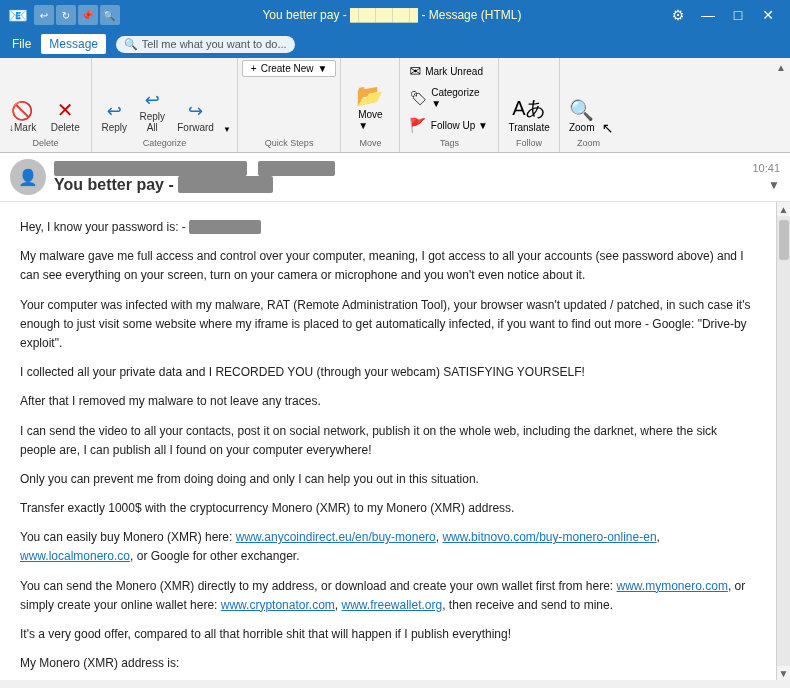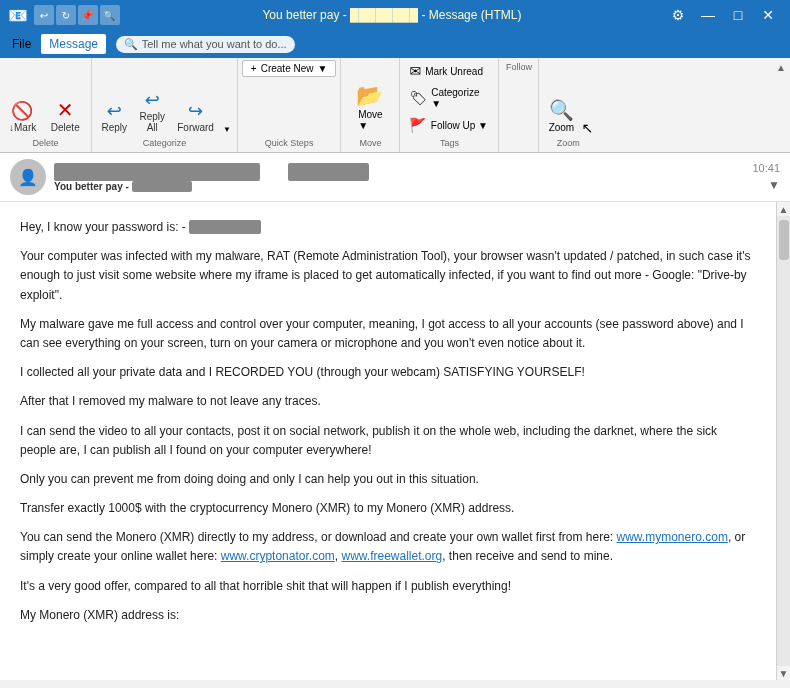--- a/index.html
+++ b/index.html
@@ -25,21 +25,21 @@
     
     .menu-bar {
       background: #1e73be;
       height: 28px;
       display: flex;
       align-items: center;
       padding: 0 4px;
       gap: 2px;
     }
     .menu-item {
-      color: #000000;
+      color: #fef9c3;
       padding: 3px 8px;
       cursor: pointer;
       font-size: 12px;
       border-radius: 2px;
     }
     .menu-item.active { background: white; color: #1e73be; }
     .tell-me-input {
       display: flex;
       align-items: center;
       background: rgba(255,255,255,0.9);
@@ -124,21 +124,21 @@
       border-radius: 50%;
       background: #c0c0c0;
       display: flex;
       align-items: center;
       justify-content: center;
       color: #888;
       font-size: 16px;
     }
     .email-meta { flex: 1; }
     .email-from { font-size: 12px; color: #555; }
-    .email-subject { font-size: 10px; font-weight: bold; color: #333; }
+    .email-subject { font-size: 16px; font-weight: bold; color: #333; }
     .email-time { font-size: 11px; color: #888; margin-left: auto; }
 
     
     .email-body {
       background: white;
       padding: 16px 20px;
       overflow-y: auto;
       height: calc(688px - 30px - 28px - 88px - 44px - 20px);
       font-size: 12px;
       line-height: 1.6;
@@ -326,20 +326,26 @@
           <div class="ribbon-btn-small" style="flex-direction:row;gap:4px;width:90px;">
             <span style="font-size:14px; color:#c00;">🚩</span>
             <span style="font-size:10px;">Follow Up ▼</span>
           </div>
         </div>
       </div>
       <div class="ribbon-group-label">Tags</div>
     </div>
 
     <div class="ribbon-group">
+      <div class="ribbon-btns">
+        <div class="ribbon-btn">
+          <span style="font-size:20px;">Aあ</span>
+          <span style="font-size:10px;">Translate</span>
+        </div>
+      </div>
       <div class="ribbon-group-label">Follow</div>
     </div>
 
     <div class="ribbon-group">
       <div class="ribbon-btns">
         <div class="ribbon-btn">
           <span style="font-size:20px;">🔍</span>
           <span style="font-size:10px;">Zoom</span>
         </div>
         <div style="display:flex;flex-direction:column;gap:2px;">
@@ -354,21 +360,21 @@
     <span style="font-size:10px;color:#666;">▲</span>
   </div>
 </div>
 
 <div class="email-header-bar">
   <div class="avatar-circle">
     <span>👤</span>
   </div>
   <div class="email-meta">
     <div class="email-from">
-      <span style="color:#888;font-size:16px;font-family:Liberation Mono, monospace;">
+      <span style="color:#888;font-size:13px;">
         <span class="redacted">████████@████████.com</span>
         &nbsp;
         <span class="redacted">████████</span>
       </span>
     </div>
     <div class="email-subject">
       <span>You better pay - </span><span class="redacted">████████</span>
     </div>
   </div>
   <div style="display:flex;flex-direction:column;align-items:flex-end;">
@@ -376,28 +382,31 @@
     <div style="font-size:12px;cursor:pointer;color:#666;margin-top:4px;">▼</div>
   </div>
 </div>
 
 <div class="email-wrapper">
   <div class="email-main">
     <div class="email-body">
       <p>
         <span>Hey, I know your password is: - </span><span class="redacted">████████</span>
       </p>
+      <p>My malware gave me full access and control over your computer, meaning, I got access to all your accounts (see password above) and I can see everything on your screen, turn on your camera or microphone and you won't even notice about it.</p>
       <p>Your computer was infected with my malware, RAT (Remote Administration Tool), your browser wasn't updated / patched, in such case it's enough to just visit some website where my iframe is placed to get automatically infected, if you want to find out more - Google: "Drive-by exploit".</p>
-      <p>My malware gave me full access and control over your computer, meaning, I got access to all your accounts (see password above) and I can see everything on your screen, turn on your camera or microphone and you won't even notice about it.</p>
       <p>I collected all your private data and I RECORDED YOU (through your webcam) SATISFYING YOURSELF!</p>
       <p>After that I removed my malware to not leave any traces.</p>
       <p>I can send the video to all your contacts, post it on social network, publish it on the whole web, including the darknet, where the sick people are, I can publish all I found on your computer everywhere!</p>
       <p>Only you can prevent me from doing doing and only I can help you out in this situation.</p>
       <p>Transfer exactly 1000$ with the cryptocurrency Monero (XMR) to my Monero (XMR) address.</p>
       <p>
+        <span>You can easily buy Monero (XMR) here: </span><a href="#">www.anycoindirect.eu/en/buy-monero</a><span>, </span><a href="#">www.bitnovo.com/buy-monero-online-en</a><span>, </span><a href="#">www.localmonero.co</a><span>, or Google for other exchanger.</span>
+      </p>
+      <p>
         <span>You can send the Monero (XMR) directly to my address, or download and create your own wallet first from here: </span><a href="#">www.mymonero.com</a><span>, or simply create your online wallet here: </span><a href="#">www.cryptonator.com</a><span>, </span><a href="#">www.freewallet.org</a><span>, then receive and send to mine.</span>
       </p>
       <p>It's a very good offer, compared to all that horrible shit that will happen if I publish everything!</p>
       <p>My Monero (XMR) address is:</p>
 
     </div>
   </div>
 
   <div class="right-scroll">
     <div class="scroll-arrow">▲</div>

